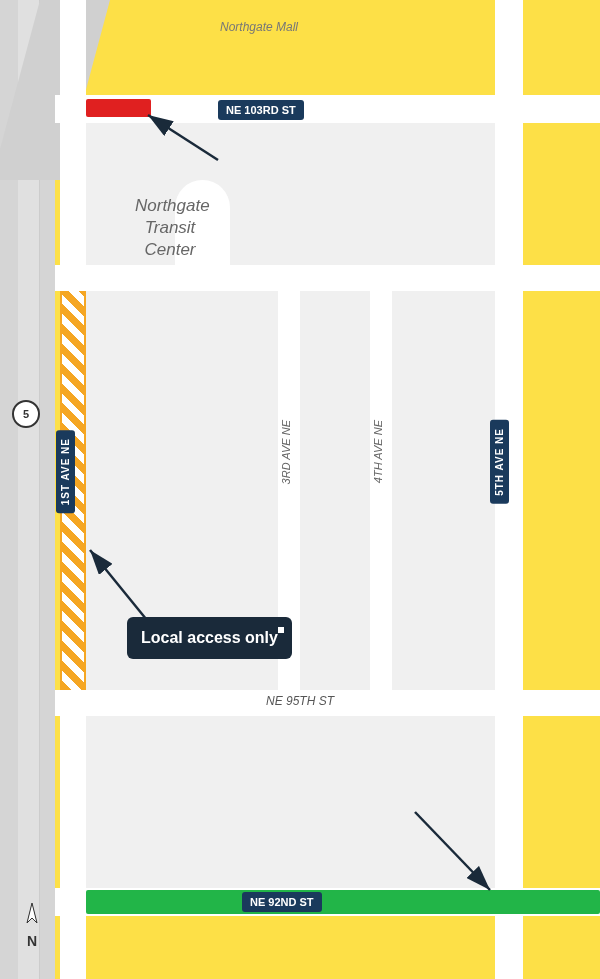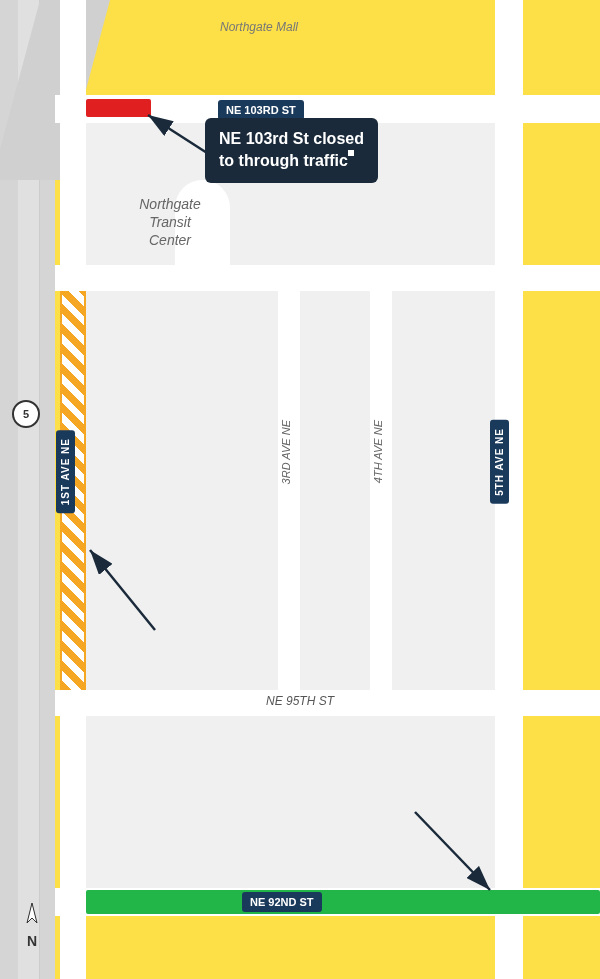--- a/index.html
+++ b/index.html
@@ -158,41 +158,41 @@
     <line x1="415" y1="812" x2="490" y2="890" stroke="#1a2a3a" stroke-width="2.5" marker-end="url(#arrowhead)"></line>
     <defs>
       <marker id="arrowhead" markerWidth="10" markerHeight="7" refX="10" refY="3.5" orient="auto">
         <polygon points="0 0, 10 3.5, 0 7" fill="#1a2a3a"></polygon>
       </marker>
     </defs>
   </svg>
 
   <div class="location-label" style="top:20px; left:220px;">Northgate Mall</div>
 
-  <div style="position:absolute; top:195px; left:135px; font-size:14px; color:#666; font-style:italic; text-align:center; line-height:1.3; width:70px;">Northgate Transit Center</div>
+  <div style="position:absolute; top:195px; left:135px; font-size:17px; color:#666; font-style:italic; text-align:center; line-height:1.3; width:70px;">Northgate Transit Center</div>
 
   <div class="road-badge" style="top:100px; left:218px; font-size:11px;">NE 103RD ST</div>
 
 
   <div class="street-label street-label-h" style="top:694px; left:0; right:0;">NE 95TH ST</div>
 
   <div class="road-badge" style="top:892px; left:228px; font-size:11px;margin-left:14px;">NE 92ND ST</div>
 
   <div class="road-badge" style="top:430px; left:56px; writing-mode:vertical-rl; transform:rotate(180deg); font-size:10px; padding:8px 4px; letter-spacing:1px;">1ST AVE NE</div>
 
   <div style="position:absolute; top:420px; left:280px; writing-mode:vertical-rl; transform:rotate(180deg); font-size:11px; color:#666; font-style:italic;">3RD AVE NE</div>
 
   <div style="position:absolute; top:420px; left:372px; writing-mode:vertical-rl; transform:rotate(180deg); font-size:11px; color:#666; font-style:italic;">4TH AVE NE</div>
 
   <div class="road-badge" style="top:420px; left:490px; writing-mode:vertical-rl; transform:rotate(180deg); font-size:10px; padding:8px 4px; letter-spacing:1px;">5TH AVE NE</div>
 
   <div class="i5-badge" style="top:400px; left:12px;">5</div>
 
-  <div class="callout" style="top:118px; left:205px; font-size:16px; max-width:220px;">NE 103rd St closed<br>to through traffic</div>
-
+
+  <div class="callout" style="top:617px; left:127px; font-size:16px;">Local access only</div>
 
 
   <div class="north-arrow" style="bottom:30px; left:22px;">
     <svg width="20" height="30" viewBox="0 0 20 30">
       <polygon points="10,0 15,20 10,15 5,20" fill="#333"></polygon>
       <polygon points="10,0 5,20 10,15 15,20" fill="#fff" stroke="#333" stroke-width="1"></polygon>
     </svg>
     <span style="font-size:14px; font-weight:bold; color:#333;">N</span>
   </div>
 

